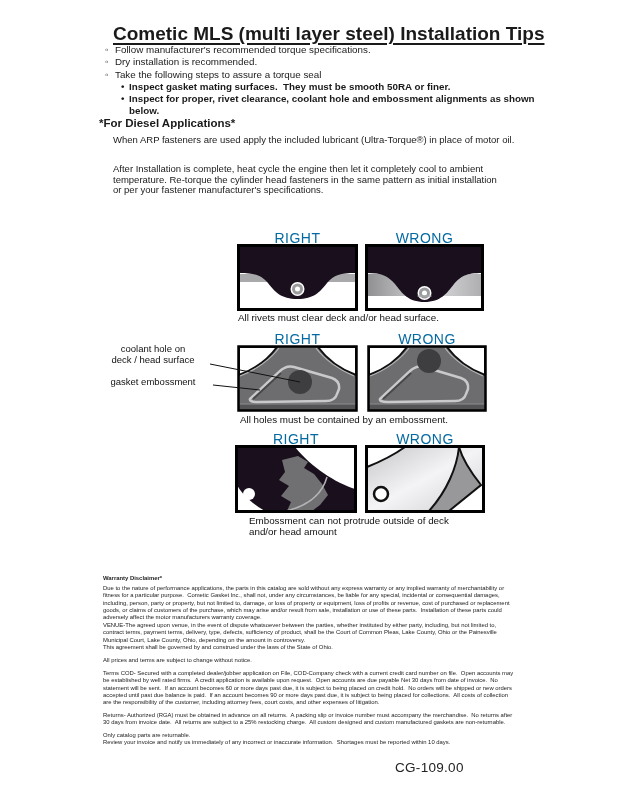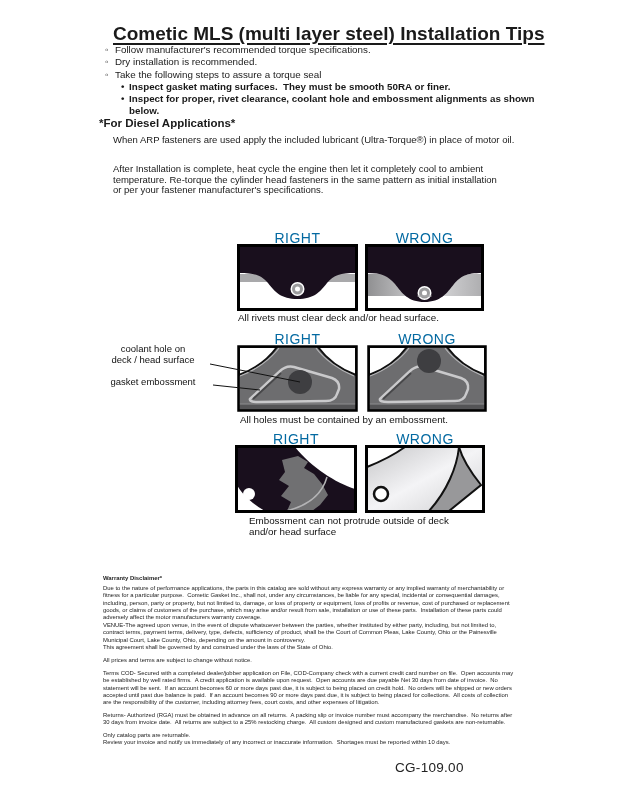--- a/index.html
+++ b/index.html
@@ -157,21 +157,21 @@
     <rect x="2" y="2" width="116" height="64" fill="url(#bandg)"></rect>
     <path d="M2,2 L40,2 C26,12 12,18 2,22 Z" fill="#ffffff" stroke="#111" stroke-width="2"></path>
     <path d="M118,40 L118,66 L80,66 Z" fill="#ffffff"></path>
     <path d="M94,2 C98,16 108,30 116,40 L84,66 L64,66 C82,46 92,22 94,2 Z" fill="#98989a" stroke="#111" stroke-width="2"></path>
     <circle cx="16" cy="49" r="7" fill="#ffffff" stroke="#111" stroke-width="2.5"></circle>
     <rect x="1.5" y="1.5" width="117" height="65" fill="none" stroke="#000" stroke-width="3"></rect>
   </svg>
 
   <div class="abs caption" style="left:237px;top:515px;margin-left:12px;">
     <div>Embossment can not protrude outside of deck</div>
-    <div>and/or head surface</div>
+    <div>and/or head amount</div>
   </div>
 
   <div class="abs fp-head" style="left:103px;top:575px;">Warranty Disclaimer*</div>
   <div class="abs fineprint" style="left:103px;top:585px;">
       <div>Due to the nature of performance applications, the parts in this catalog are sold without any express warranty or any implied warranty of merchantability or</div>
       <div>fitness for a particular purpose.  Cometic Gasket Inc., shall not, under any circumstances, be liable for any special, incidental or consequential damages,</div>
       <div>including, person, party or property, but not limited to, damage, or loss of property or equipment, loss of profits or revenue, cost of purchased or replacement</div>
       <div>goods, or claims of customers of the purchase, which may arise and/or result from sale, installation or use of these parts.  Installation of these parts could</div>
       <div>adversely affect the motor manufacturers warranty coverage.</div>
     </div>

